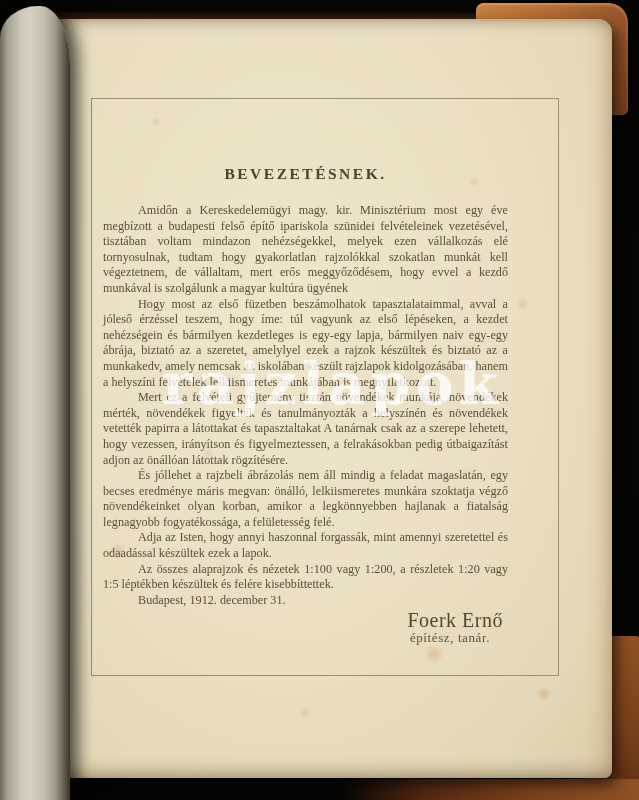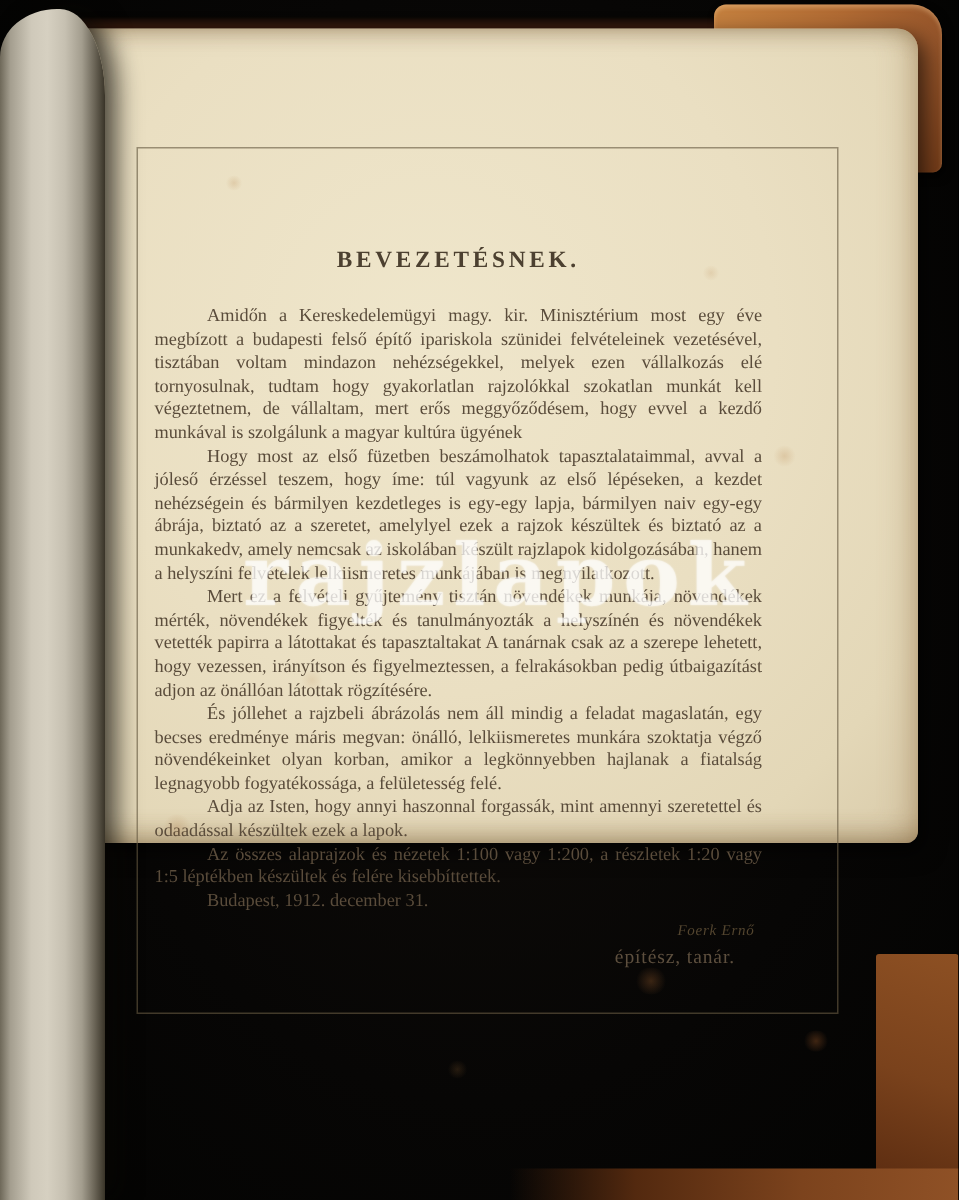--- a/index.html
+++ b/index.html
@@ -26,21 +26,21 @@
     left:584px;top:636px;width:55px;height:164px;
     border-radius:2px 2px 16px 4px;
     background:linear-gradient(200deg,#8d5023 0%,#7a421c 50%,#57290f 100%);
   }
   .leather-bottom{
     left:340px;top:779px;width:299px;height:21px;
     background:linear-gradient(90deg,rgba(50,24,9,0) 0%,#53290f 28%,#7c431d 65%,#8f5126 100%);
   }
   
   .page{
-    position:absolute;left:50px;top:19px;width:562px;height:543px;
+    position:absolute;left:50px;top:19px;width:562px;height:759px;
     background:radial-gradient(ellipse at 42% 38%, #efe6cb 0%, #eadfc2 50%, #e3d7b7 82%, #d9cbaa 100%);
     border-radius:3px 14px 8px 3px;
     box-shadow:
       inset 18px 0 24px -10px rgba(52,40,20,0.55),
       inset -12px -4px 22px -8px rgba(146,114,70,0.45),
       inset 0 9px 14px -9px rgba(146,114,70,0.45),
       inset 0 -12px 18px -9px rgba(146,114,70,0.42),
       4px 6px 14px rgba(0,0,0,0.65);
     z-index:2;
   }
@@ -55,21 +55,21 @@
     color:#4c4030;font-family:"Liberation Serif", serif;
   }
   .bodytext{
     position:absolute;left:53px;top:184px;width:405px;
     font-size:12.2px;line-height:15.6px;color:#5a4c3b;
     text-align:justify;
   }
   .bodytext p{margin:0;text-indent:35px;}
   .bodytext .it{}
   .sig{margin-top:5px;text-align:right;padding-right:5px;color:#53452f;}
-  .sig-name{font-style:italic;font-size:10px;letter-spacing:0.5px;}
+  .sig-name{font-size:20px;letter-spacing:0.5px;}
   .sig-role{font-size:13px;letter-spacing:0.6px;padding-right:13px;margin-top:1px;color:#5d4f3e;}
   
   .spot{position:absolute;border-radius:50%;pointer-events:none;}
   .s1{left:100px;top:98px;width:12px;height:10px;background:radial-gradient(circle,rgba(176,120,60,0.20),transparent 70%);}
   .s2{left:465px;top:278px;width:16px;height:14px;background:radial-gradient(circle,rgba(176,120,60,0.22),transparent 70%);}
   .s3{left:58px;top:524px;width:20px;height:16px;background:radial-gradient(circle,rgba(170,110,55,0.20),transparent 70%);}
   .s4{left:373px;top:626px;width:22px;height:18px;background:radial-gradient(circle,rgba(190,115,55,0.28),transparent 70%);}
   .s5{left:248px;top:688px;width:14px;height:12px;background:radial-gradient(circle,rgba(176,120,60,0.18),transparent 70%);}
   .s6{left:485px;top:668px;width:18px;height:14px;background:radial-gradient(circle,rgba(195,110,50,0.30),transparent 70%);}
   .s7{left:418px;top:158px;width:12px;height:10px;background:radial-gradient(circle,rgba(176,120,60,0.16),transparent 70%);}

